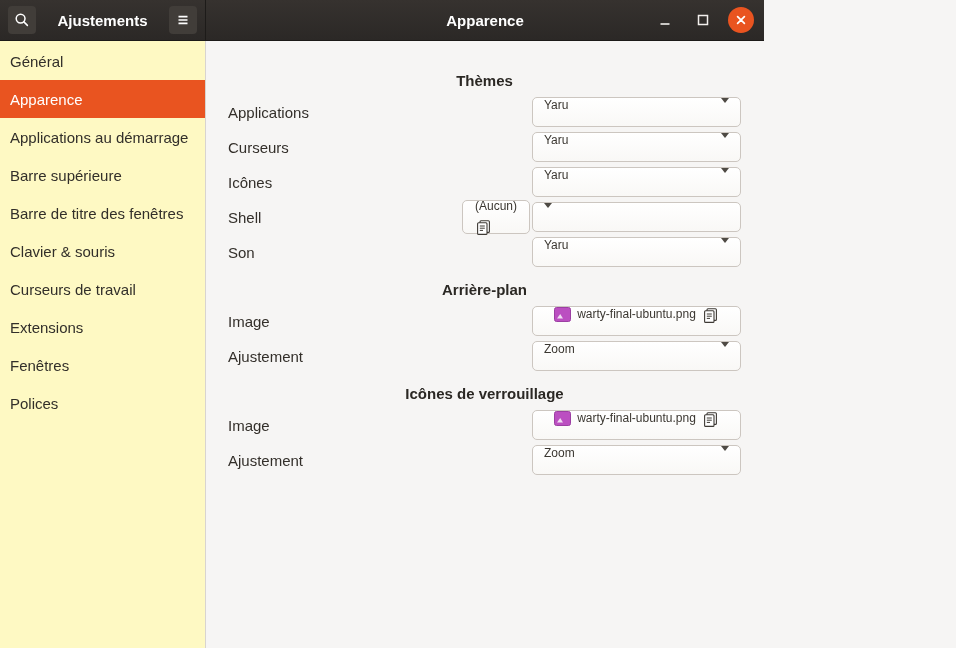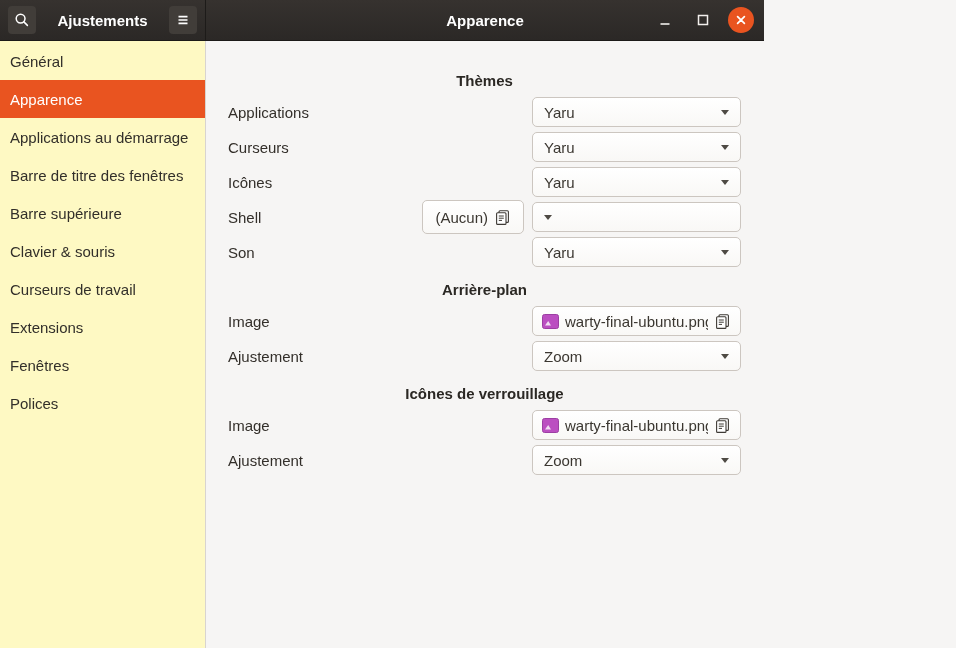--- a/index.html
+++ b/index.html
@@ -54,33 +54,33 @@
   .content { flex:1; padding:31px 23px 0 22px; overflow:hidden; }
   .section-title { font-size:15px; font-weight:bold; color:#2b2824; margin:0 0 8px 0; line-height:17px;text-align:center; }
   .section-title.mt { margin-top:14px; }
   .row { display:flex; align-items:center; height:30px; margin-bottom:5px; }
   .row-label { font-size:15px; color:#332f2a; white-space:nowrap; }
   .spacer { flex:1; }
 
   .ctl {
     height:30px; border:1px solid #ccc6c0; border-radius:5px;
     background:linear-gradient(#ffffff, #f9f8f6);
-    display:flex; align-items:center; font-size:15px; color:#3b3731; cursor:pointer;
+    display:flex; align-items:flex-start; font-size:12px; color:#3b3731; cursor:pointer;
   }
   .select { width:209px; padding:0 11px; }
   .select .val { flex:1; white-space:nowrap; overflow:hidden; }
   .italic { font-style:italic; }
   .caret {
     width:0; height:0; flex:none;
     border-left:4.5px solid transparent; border-right:4.5px solid transparent;
     border-top:5.5px solid #4e4a44;
   }
   .filebtn { justify-content:center; gap:6px; padding:0 9px; }
   .filebtn.imagebtn { width:209px; }
-  .filebtn.nonebtn { margin-right:8px; padding:16px 12px; }
+  .filebtn.nonebtn { margin-right:2px; padding:16px 12px;flex-direction:column; }
   .shell-group { display:flex; align-items:center; }
   .thumb { display:flex; flex:none; }
   .doc { display:flex; flex:none; }
   .fname { white-space:nowrap; overflow:hidden; }
 </style>
 </head>
 <body>
 
 <div class="window">
 
@@ -130,22 +130,22 @@
       </div>
     </div>
   </div>
 
   <div class="app-body">
 
     <nav class="sidebar">
       <div class="side-item">Général</div>
       <div class="side-item selected">Apparence</div>
       <div class="side-item">Applications au démarrage</div>
+      <div class="side-item">Barre supérieure</div>
       <div class="side-item">Barre de titre des fenêtres</div>
-      <div class="side-item">Barre supérieure</div>
       <div class="side-item">Clavier &amp; souris</div>
       <div class="side-item">Curseurs de travail</div>
       <div class="side-item">Extensions</div>
       <div class="side-item">Fenêtres</div>
       <div class="side-item">Polices</div>
     </nav>
 
     <main class="content">
 
       <h2 class="section-title">Thèmes</h2>

